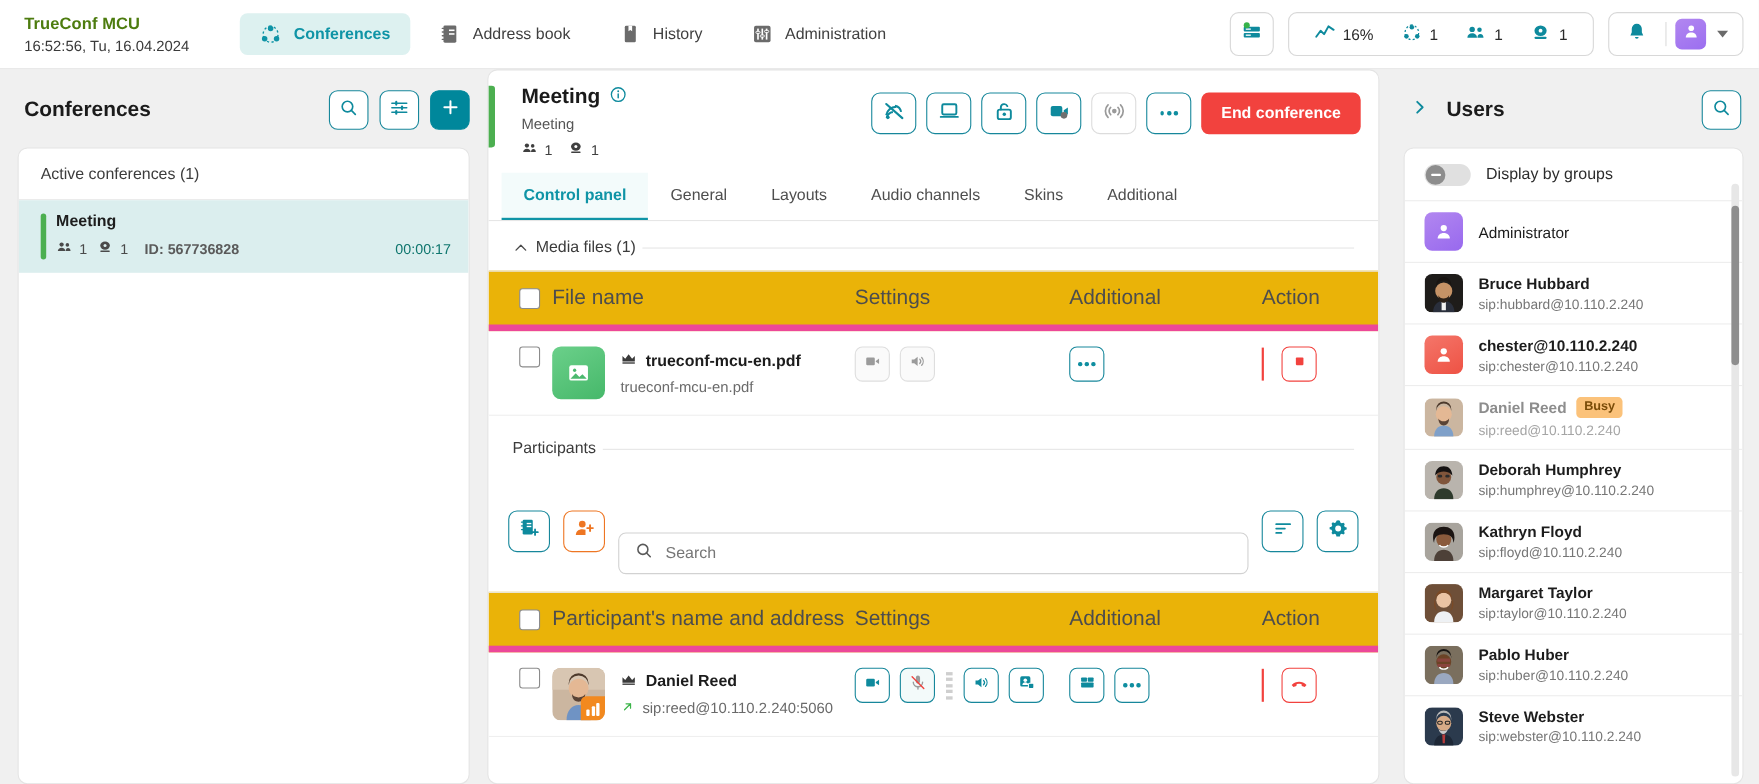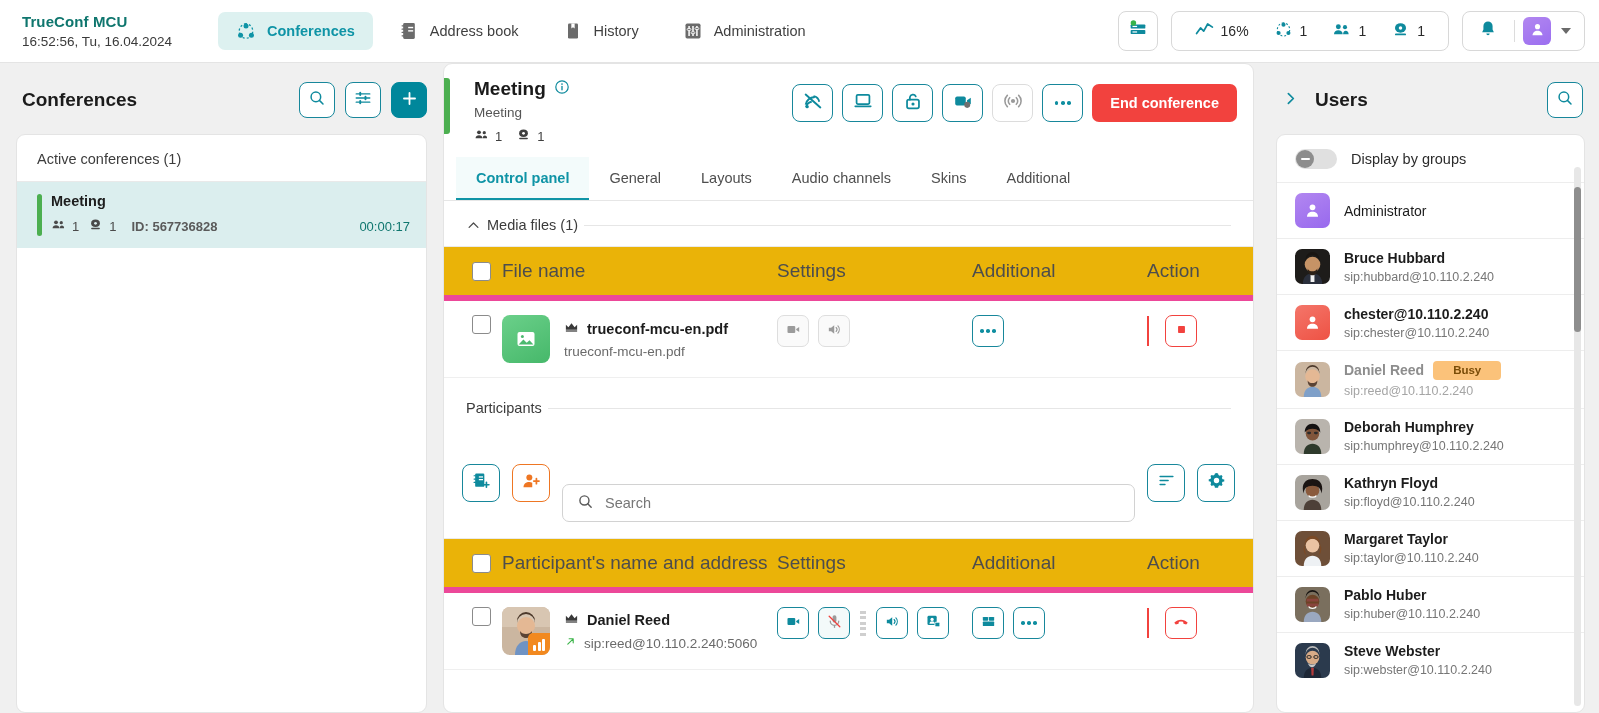--- a/index.html
+++ b/index.html
@@ -14,21 +14,21 @@
 
   
   .topbar {
     height: 63px; min-height: 63px;
     background: #ffffff;
     display: flex; align-items: center;
     padding: 0 14px 0 22px;
     border-bottom: 1px solid #e4e4e4;
   }
   .brand { display: flex; flex-direction: column; justify-content: center; width: 196px; }
-  .brand-title { font-size: 15px; font-weight: bold; color: #0f766e; letter-spacing: .1px; }
+  .brand-title { font-size: 15px; font-weight: bold; color: #4d7c0f; letter-spacing: .1px; }
   .brand-time { font-size: 13.5px; color: #3a3a3a; margin-top: 4px; }
 
   .mainnav { display: flex; align-items: center; gap: 8px; }
   .navitem {
     display: flex; align-items: center; gap: 11px;
     padding: 9px 18px; border-radius: 7px;
     font-size: 14.5px; color: #3f3f3f; cursor: pointer;
     white-space: nowrap;
   }
   .navitem.active { background: #ddf1f0; color: #0f94a6; font-weight: bold; }
@@ -210,21 +210,21 @@
   .uav { width: 35px; height: 35px; border-radius: 7px; overflow: hidden; flex: none; position: relative; }
   .uav.purple { background: linear-gradient(150deg,#b287f0,#9869ee); display: flex; align-items: center; justify-content: center; }
   .uav.red { background: linear-gradient(150deg,#f4766a,#ee5244); display: flex; align-items: center; justify-content: center; }
   .uinfo { min-width: 0; flex: 1; }
   .uname { font-size: 14px; font-weight: bold; color: #1c1c1c; display: flex; align-items: center; gap: 9px; }
   .uname.dim { color: #8d8d8d; }
   .usip { font-size: 12.5px; color: #767676; margin-top: 4px; }
   .usip.dim { color: #a5a5a5; }
   .badge-busy {
     background: #fbc27a; color: #7a4c08; font-size: 11.5px; font-weight: bold;
-    border-radius: 4px; padding: 2px 20px; line-height: 1.3;
+    border-radius: 4px; padding: 2px 7px; line-height: 1.3;
   }
   .ascroll {
     position: absolute; right: 3px; top: 32px; width: 7px; bottom: 6px; background: #e7e7e7; border-radius: 4px;
   }
   .ascroll .thumb { position: absolute; top: 20px; height: 145px; left: 0; width: 7px; background: #8e8e8e; border-radius: 4px; }
 
   
   .ph { width: 100%; height: 100%; display: block; }
 </style>
 </head>

